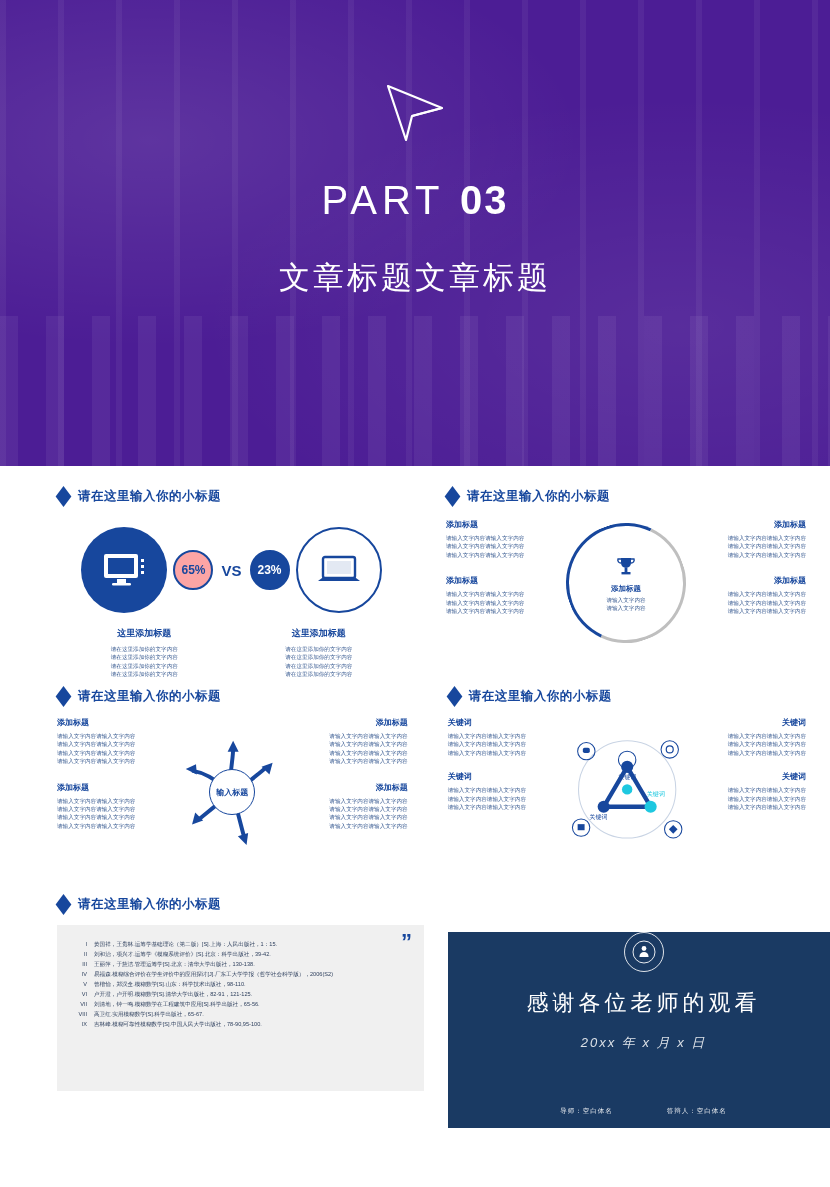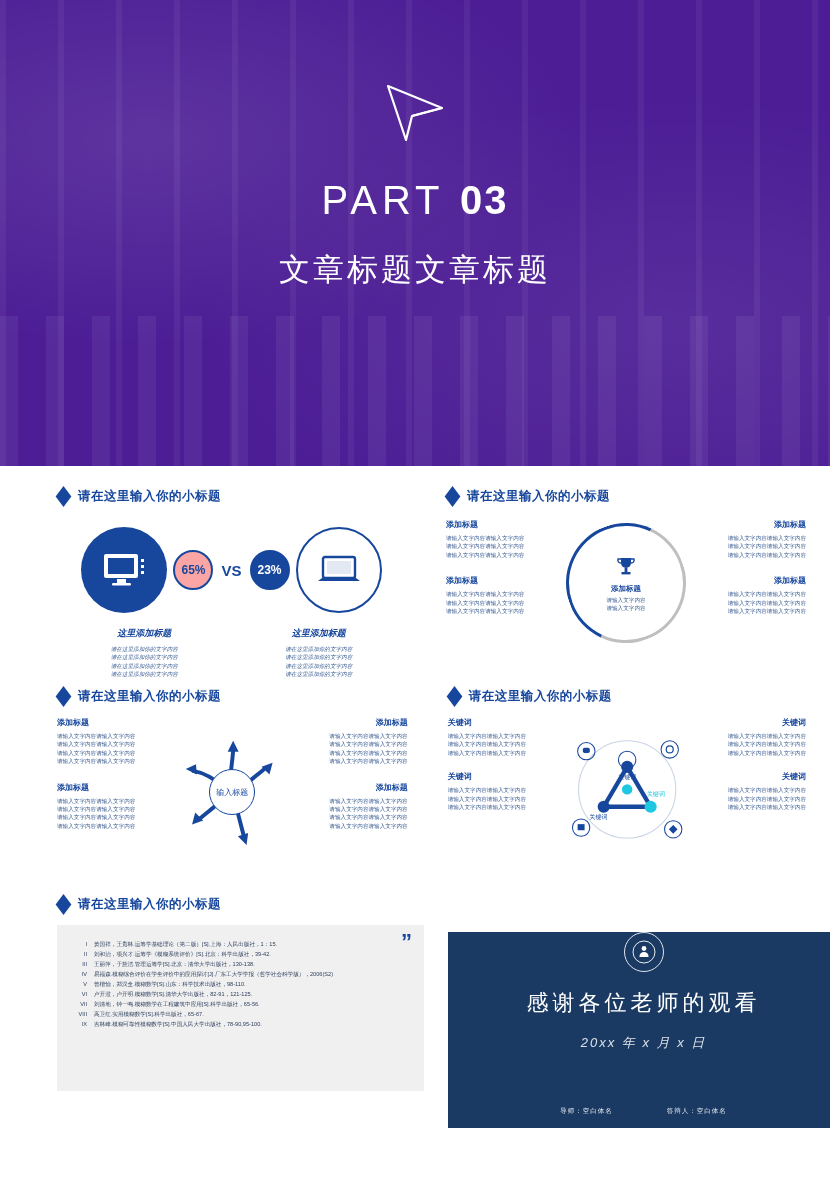--- a/index.html
+++ b/index.html
@@ -53,21 +53,21 @@
   .plane-icon { width: 66px; height: 62px; }
   .hero-part {
     margin-top: 30px;
     color: #ffffff;
     font-size: 40px;
     letter-spacing: 5px;
     font-weight: 400;
   }
   .hero-part b { font-weight: 700; letter-spacing: 2px; }
   .hero-title {
-    margin-top: 26px;
+    margin-top: 34px;
     color: #ffffff;
     font-size: 31px;
     letter-spacing: 3px;
   }
 
   
   .grid {
     position: absolute;
     top: 466px;
     left: 0;
@@ -101,21 +101,21 @@
     background: #ffffff; border: 2px solid #17479d;
   }
   .pct {
     width: 40px; height: 40px; border-radius: 50%;
     background: #fca5a5; border: 2px solid #17479d;
     display: flex; align-items: center; justify-content: center;
     color: #17479d; font-size: 12px; font-weight: 700;
   }
   .pct.filled { background: #17479d; color: #ffffff; border-color: #17479d; }
   .vs-letter { color: #17479d; font-size: 15px; font-weight: 700; margin: 0 2px; }
-  .capt-row { display: flex; justify-content: space-around; margin-top: 14px; font-style: italic; }
+  .capt-row { display: flex; justify-content: space-around; margin-top: 14px; }
   .capt-col { width: 130px; text-align: center; }
   .capt-col .cap { display: block; font-size: 9px; margin-bottom: 5px; }
 
   
   .slideB { height: 200px; position: relative; }
   .b-grid {
     display: grid;
     grid-template-columns: 112px 1fr 112px;
     column-gap: 8px;
     margin-top: 14px;
@@ -140,21 +140,21 @@
 
   
   .slideC { height: 220px; }
   .c-grid { display: grid; grid-template-columns: 118px 1fr 118px; column-gap: 6px; margin-top: 12px; }
   .c-center { position: relative; height: 150px; }
   .c-label {
     position: absolute; left: 50%; top: 50%; transform: translate(-50%, -50%);
     width: 46px; height: 46px; border-radius: 50%;
     border: 1.5px solid #17479d;
     display: flex; align-items: center; justify-content: center;
-    color: #17479d; font-size: 8px; font-weight: 400; text-align: right; line-height: 11px;
+    color: #17479d; font-size: 8px; font-weight: 700; text-align: right; line-height: 11px;
     background: #fff;
   }
 
   
   .slideD { height: 220px; }
   .d-grid { display: grid; grid-template-columns: 108px 1fr 108px; column-gap: 6px; margin-top: 12px; }
   .d-block { margin-bottom: 14px; }
   .d-block .cap { display: block; margin-bottom: 4px; }
   .d-right { text-align: right; }
 

